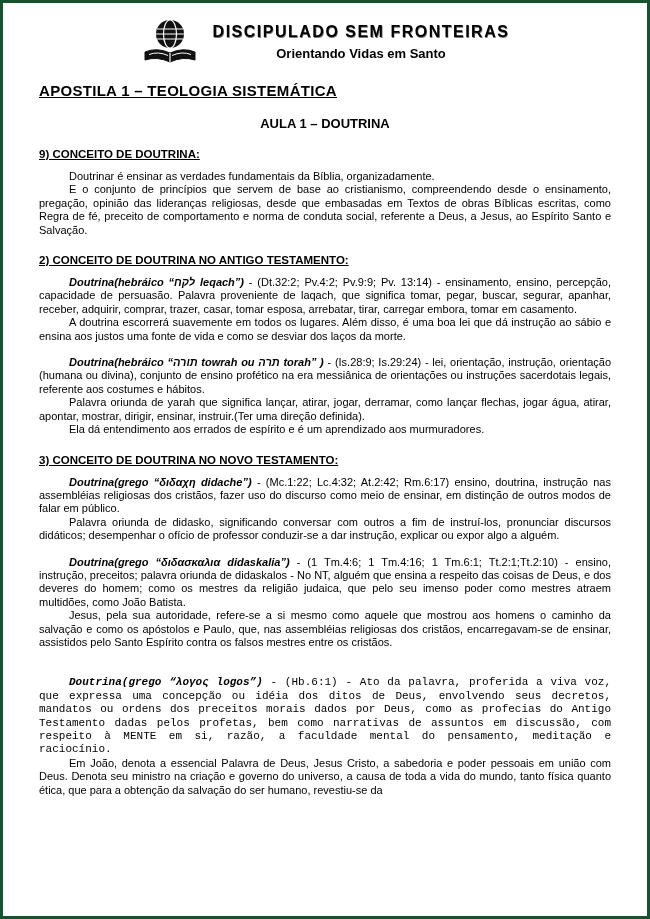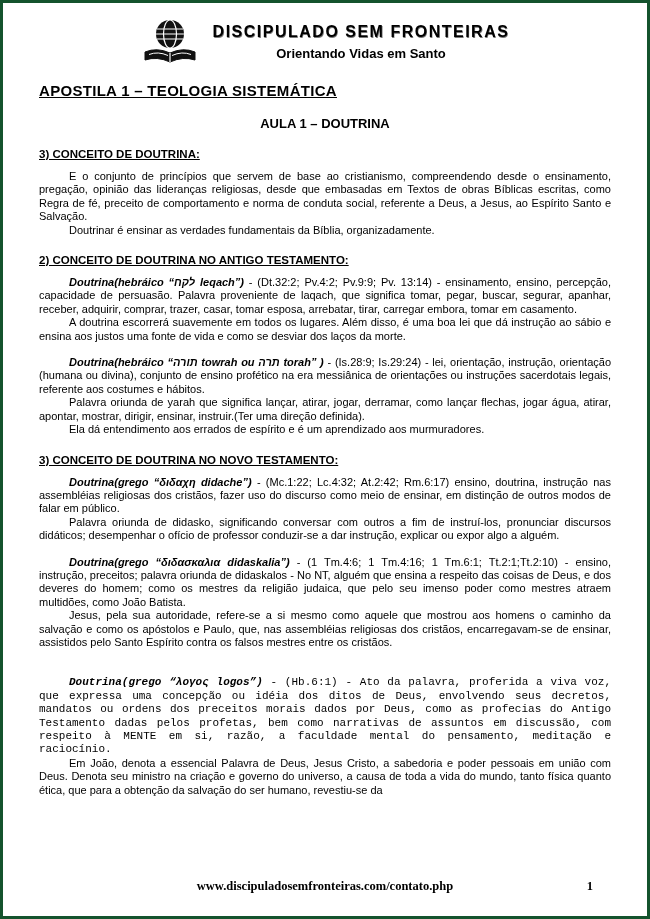--- a/index.html
+++ b/index.html
@@ -88,23 +88,23 @@
     <div class="header-text">
       <div class="org-name">DISCIPULADO SEM FRONTEIRAS</div>
       <div class="tagline">Orientando Vidas em Santo</div>
     </div>
   </div>
 
   <div class="doc-title">APOSTILA 1 – TEOLOGIA SISTEMÁTICA</div>
   <div class="doc-subtitle">AULA 1 – DOUTRINA</div>
 
   <div class="section">
-    <div class="section-heading">3) CONCEITO DE DOUTRINA:</div>
+    <div class="section-heading">9) CONCEITO DE DOUTRINA:</div>
+    <p class="para"><span class="lead"></span><span>Doutrinar é ensinar as verdades fundamentais da Bíblia, organizadamente.</span></p>
     <p class="para"><span class="lead"></span><span>E o conjunto de princípios que servem de base ao cristianismo, compreendendo desde o ensinamento, pregação, opinião das lideranças religiosas, desde que embasadas em Textos de obras Bíblicas escritas, como Regra de fé, preceito de comportamento e norma de conduta social, referente a Deus, a Jesus, ao Espírito Santo e Salvação.</span></p>
-    <p class="para"><span class="lead"></span><span>Doutrinar é ensinar as verdades fundamentais da Bíblia, organizadamente.</span></p>
   </div>
 
   <div class="section">
     <div class="section-heading">2) CONCEITO DE DOUTRINA NO ANTIGO TESTAMENTO:</div>
     <p class="para"><span class="lead">Doutrina(hebráico “לקח leqach”)</span><span> - (Dt.32:2; Pv.4:2; Pv.9:9; Pv. 13:14) - ensinamento, ensino, percepção, capacidade de persuasão. Palavra proveniente de laqach, que significa tomar, pegar, buscar, segurar, apanhar, receber, adquirir, comprar, trazer, casar, tomar esposa, arrebatar, tirar, carregar embora, tomar em casamento.</span></p>
     <p class="para"><span class="lead"></span><span>A doutrina escorrerá suavemente em todos os lugares. Além disso, é uma boa lei que dá instrução ao sábio e ensina aos justos uma fonte de vida e como se desviar dos laços da morte.</span></p>
     <p class="para gap"><span class="lead">Doutrina(hebráico “תורה towrah ou תרה torah” )</span><span> - (Is.28:9; Is.29:24) - lei, orientação, instrução, orientação (humana ou divina), conjunto de ensino profético na era messiânica de orientações ou instruções sacerdotais legais, referente aos costumes e hábitos.</span></p>
     <p class="para"><span class="lead"></span><span>Palavra oriunda de yarah que significa lançar, atirar, jogar, derramar, como lançar flechas, jogar água, atirar, apontar, mostrar, dirigir, ensinar, instruir.(Ter uma direção definida).</span></p>
     <p class="para"><span class="lead"></span><span>Ela dá entendimento aos errados de espírito e é um aprendizado aos murmuradores.</span></p>
   </div>
@@ -112,18 +112,14 @@
   <div class="section">
     <div class="section-heading">3) CONCEITO DE DOUTRINA NO NOVO TESTAMENTO:</div>
     <p class="para"><span class="lead">Doutrina(grego “διδαχη didache”)</span><span> - (Mc.1:22; Lc.4:32; At.2:42; Rm.6:17) ensino, doutrina, instrução nas assembléias religiosas dos cristãos, fazer uso do discurso como meio de ensinar, em distinção de outros modos de falar em público.</span></p>
     <p class="para"><span class="lead"></span><span>Palavra oriunda de didasko, significando conversar com outros a fim de instruí-los, pronunciar discursos didáticos; desempenhar o ofício de professor conduzir-se a dar instrução, explicar ou expor algo a alguém.</span></p>
     <p class="para gap"><span class="lead">Doutrina(grego “διδασκαλια didaskalia”)</span><span> - (1 Tm.4:6; 1 Tm.4:16; 1 Tm.6:1; Tt.2:1;Tt.2:10) - ensino, instrução, preceitos; palavra oriunda de didaskalos - No NT, alguém que ensina a respeito das coisas de Deus, e dos deveres do homem; como os mestres da religião judaica, que pelo seu imenso poder como mestres atraem multidões, como João Batista.</span></p>
     <p class="para"><span class="lead"></span><span>Jesus, pela sua autoridade, refere-se a si mesmo como aquele que mostrou aos homens o caminho da salvação e como os apóstolos e Paulo, que, nas assembléias religiosas dos cristãos, encarregavam-se de ensinar, assistidos pelo Santo Espírito contra os falsos mestres entre os cristãos.</span></p>
     <p class="para gap2"><span class="lead">Doutrina(grego “λογος logos”)</span><span> - (Hb.6:1) - Ato da palavra, proferida a viva voz, que expressa uma concepção ou idéia dos ditos de Deus, envolvendo seus decretos, mandatos ou ordens dos preceitos morais dados por Deus, como as profecias do Antigo Testamento dadas pelos profetas, bem como narrativas de assuntos em discussão, com respeito à MENTE em si, razão, a faculdade mental do pensamento, meditação e raciocínio.</span></p>
     <p class="para"><span class="lead"></span><span>Em João, denota a essencial Palavra de Deus, Jesus Cristo, a sabedoria e poder pessoais em união com Deus. Denota seu ministro na criação e governo do universo, a causa de toda a vida do mundo, tanto física quanto ética, que para a obtenção da salvação do ser humano, revestiu-se da</span></p>
   </div>
 
-  <div class="footer">
-    <span class="footer-url">www.discipuladosemfronteiras.com/contato.php</span>
-    <span class="page-number">1</span>
-  </div>
 
 </div>
 
 </body></html>

